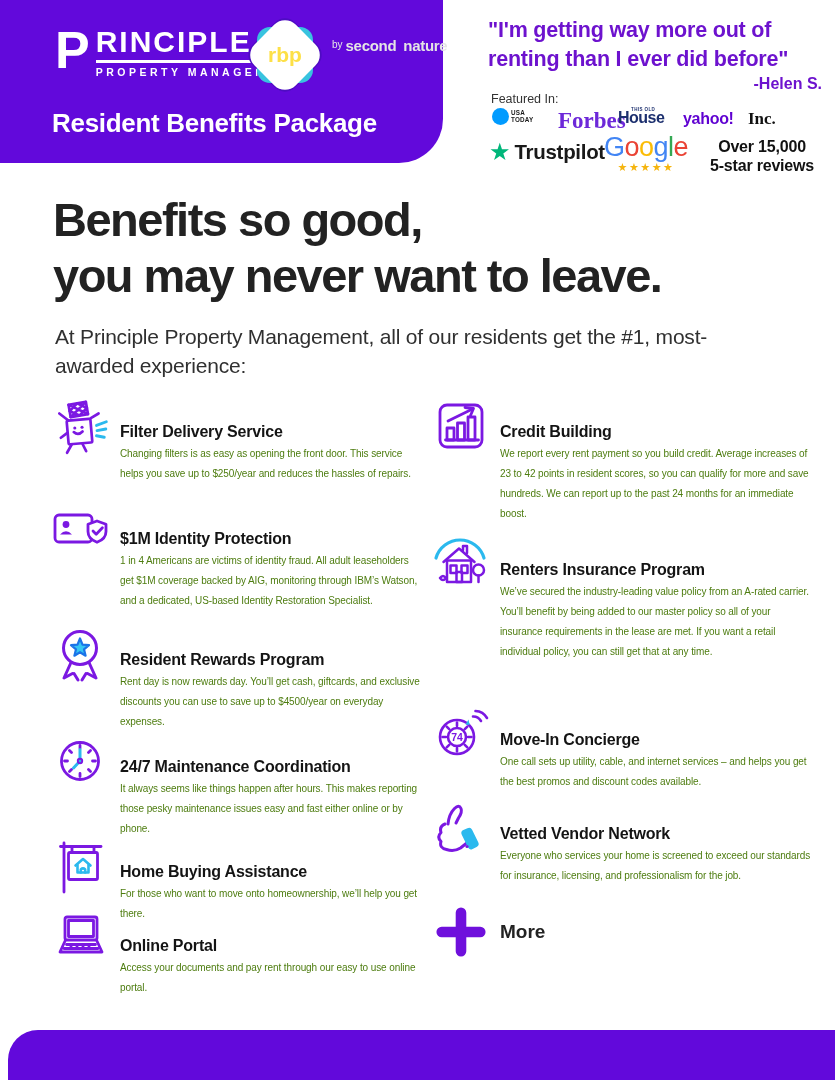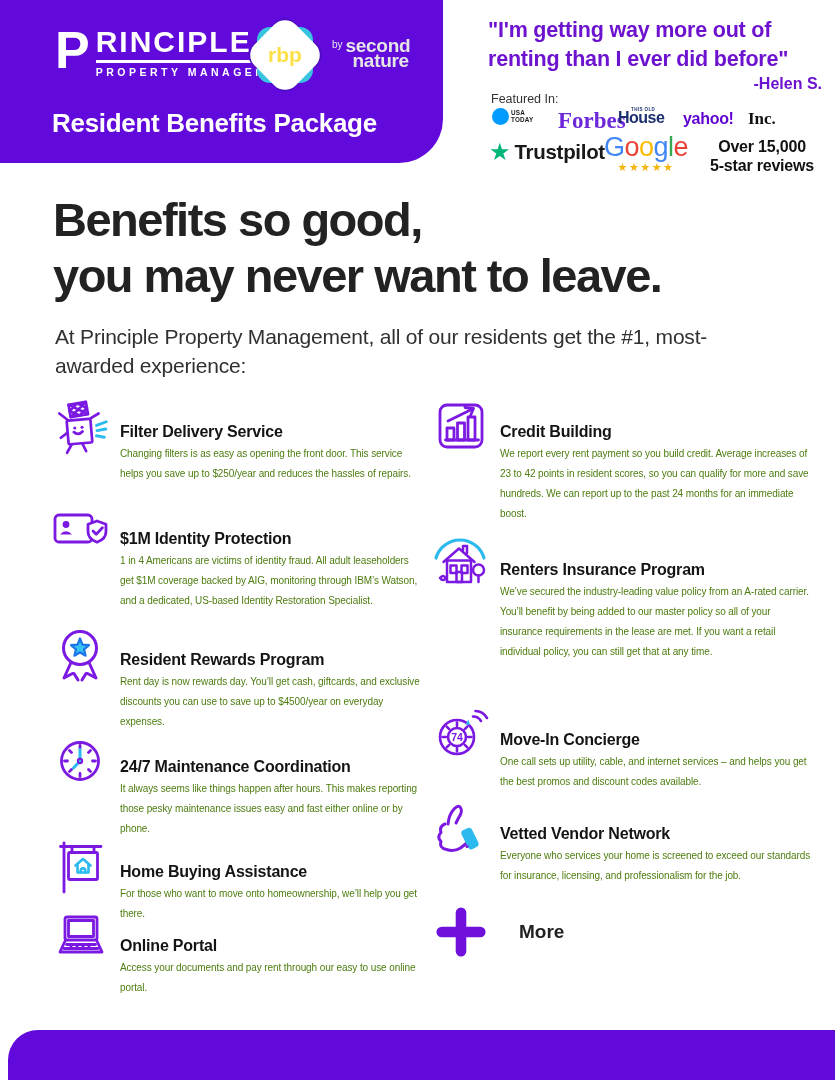--- a/index.html
+++ b/index.html
@@ -19,21 +19,21 @@
 
   .rbp-badge { position:absolute; left:246px; top:16px; width:78px; height:78px; }
   .rbp-d1 { position:absolute; inset:9px; background:#4E0CC2; border-radius:14px; transform:rotate(45deg); }
   .rbp-d2 { position:absolute; inset:11px; background:#38C3DF; border-radius:13px; }
   .rbp-d3 { position:absolute; inset:10px; background:#ffffff; border-radius:15px; transform:rotate(45deg); }
   .rbp-label { position:absolute; inset:0; display:flex; align-items:center; justify-content:center;
                color:#fde047; font-weight:800; font-size:21px; }
 
   .second-nature { position:absolute; left:332px; top:38px; color:#e5e5e5; display:flex; }
   .sn-by { font-size:10px; font-weight:400; margin-top:1px; margin-right:3px; }
-  .sn-stack { display:flex; flex-direction:column; line-height:15px; font-size:19px; font-weight:800; letter-spacing:-0.3px; }
+  .sn-stack { display:flex; flex-direction:row; line-height:15px; font-size:15px; font-weight:800; letter-spacing:-0.3px; }
   .sn-stack span:last-child { margin-left:7px; }
 
   .header-title { position:absolute; left:52px; top:108px; color:#fff; font-size:26px;
                   font-weight:800; letter-spacing:-0.3px; }
 
   
   .testimonial { position:absolute; left:488px; top:16px; width:338px; }
   .quote { color:#6D12CE; font-size:21.5px; font-weight:700; line-height:29px; letter-spacing:-0.2px; }
   .attribution { color:#6D12CE; font-size:16px; font-weight:700; text-align:right; margin-top:1px; padding-right:4px; }
 
@@ -69,21 +69,21 @@
 
   
   .col { position:absolute; top:0; height:1080px; }
   .col-left { left:48px; width:376px; }
   .col-right { left:428px; width:386px; }
   .benefit { position:absolute; left:0; width:100%; display:flex; }
   .bicon { flex:0 0 66px; display:flex; justify-content:center; align-items:flex-start; padding-top:2px; }
   .btext { flex:1; padding-left:6px; }
   .btitle { font-size:16px; font-weight:700; color:#141414; margin-bottom:3px; letter-spacing:-0.2px;margin-top:27px; }
   .bbody { font-size:10px; color:#4d7c0f; line-height:20px; letter-spacing:-0.1px; }
-  .more-item { align-items:center;gap:19px; }
+  .more-item { align-items:center; }
   .more-label { font-size:19px; font-weight:700; color:#222; padding-left:6px; }
 
   
   .footer-band { position:absolute; left:8px; right:0; top:1030px; bottom:0;
                  background:#6209DB; border-top-left-radius:30px; }
 
   svg { display:block; }
 </style>
 </head>
 <body>

